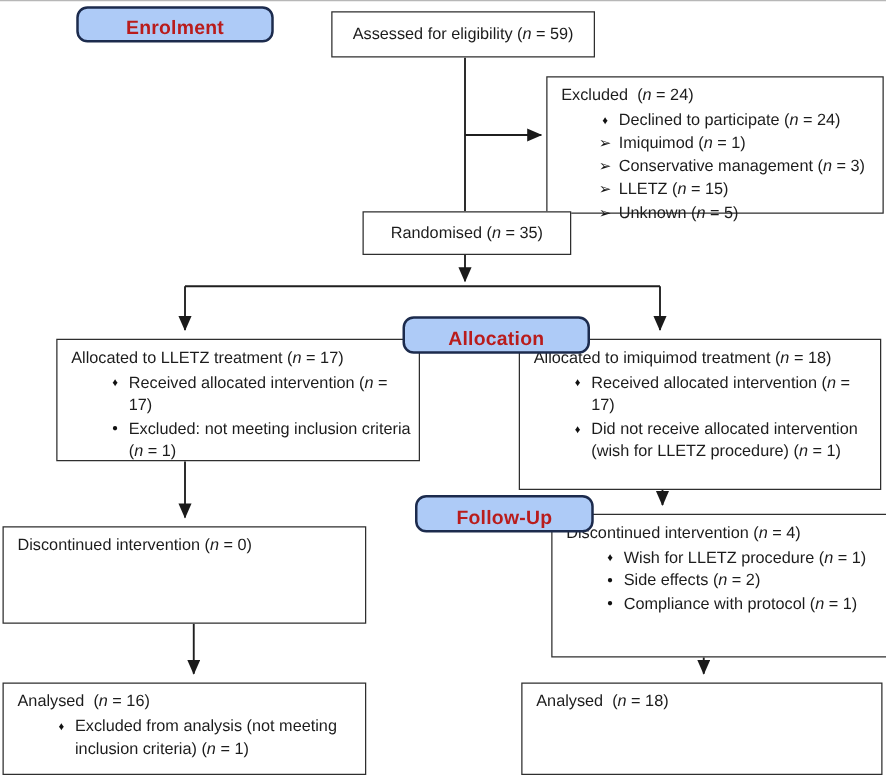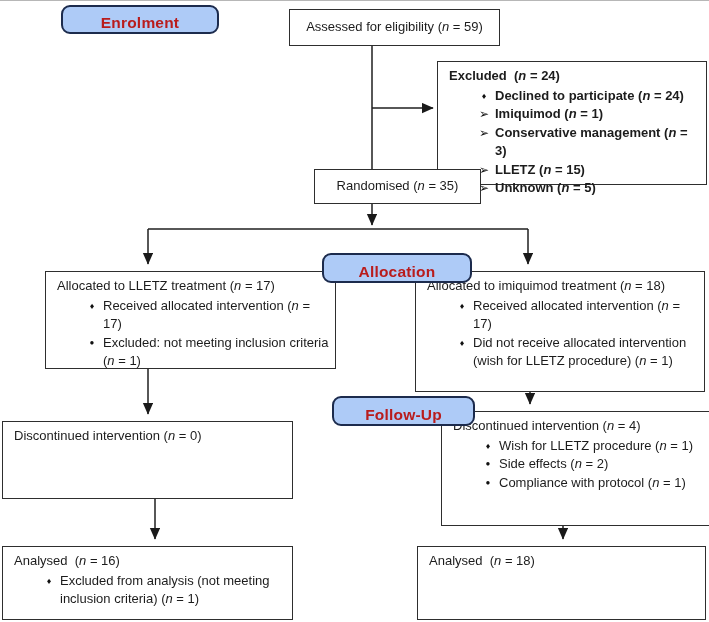--- a/index.html
+++ b/index.html
@@ -15,21 +15,21 @@
   .flowbox{
     position:absolute;
     background:#ffffff;
     border:1.6px solid #2e2e2e;
     box-sizing:border-box;
     font-size:13px;
     line-height:18.5px;
     color:#1c1c1c;
     z-index:1;
   }
-  .flowbox.centered{display:flex;align-items:center;justify-content:center;text-align:center;margin-left:24px;}
+  .flowbox.centered{display:flex;align-items:center;justify-content:center;text-align:center;}
   .flowbox.toplist{padding:5px 6px 0 11px;}
   .txt{white-space:pre-wrap;}
   .txt i{font-style:italic;}
   .title{margin-bottom:1px;}
   .bullet-row{display:flex;align-items:flex-start;margin-left:24px;}
   .bullet{
     width:22px;flex:0 0 22px;text-align:center;color:#111;
     line-height:18.5px;
   }
   .b-diamond{font-size:9px;}
@@ -74,21 +74,21 @@
   </svg>
 
   <div class="stage-label" style="left:14px;top:4px;width:158px;height:29px;">
     <span class="stage-txt">Enrolment</span>
   </div>
 
   <div class="flowbox centered" style="left:265px;top:8px;width:211px;height:37px;">
     <div class="txt">Assessed for eligibility (<i>n</i> = 59)</div>
   </div>
 
-  <div class="flowbox toplist" style="left:437px;top:60px;width:270px;height:124px;font-weight:bold;">
+  <div class="flowbox toplist" style="left:437px;top:60px;width:270px;height:110px;">
     <div class="txt title">Excluded  (<i>n</i> = 24)</div>
     <div>
         <div class="bullet-row">
           <span class="bullet b-diamond">♦</span>
           <span class="txt">Declined to participate (<i>n</i> = 24)</span>
         </div>
         <div class="bullet-row">
           <span class="bullet b-arrow">➢</span>
           <span class="txt">Imiquimod (<i>n</i> = 1)</span>
         </div>

